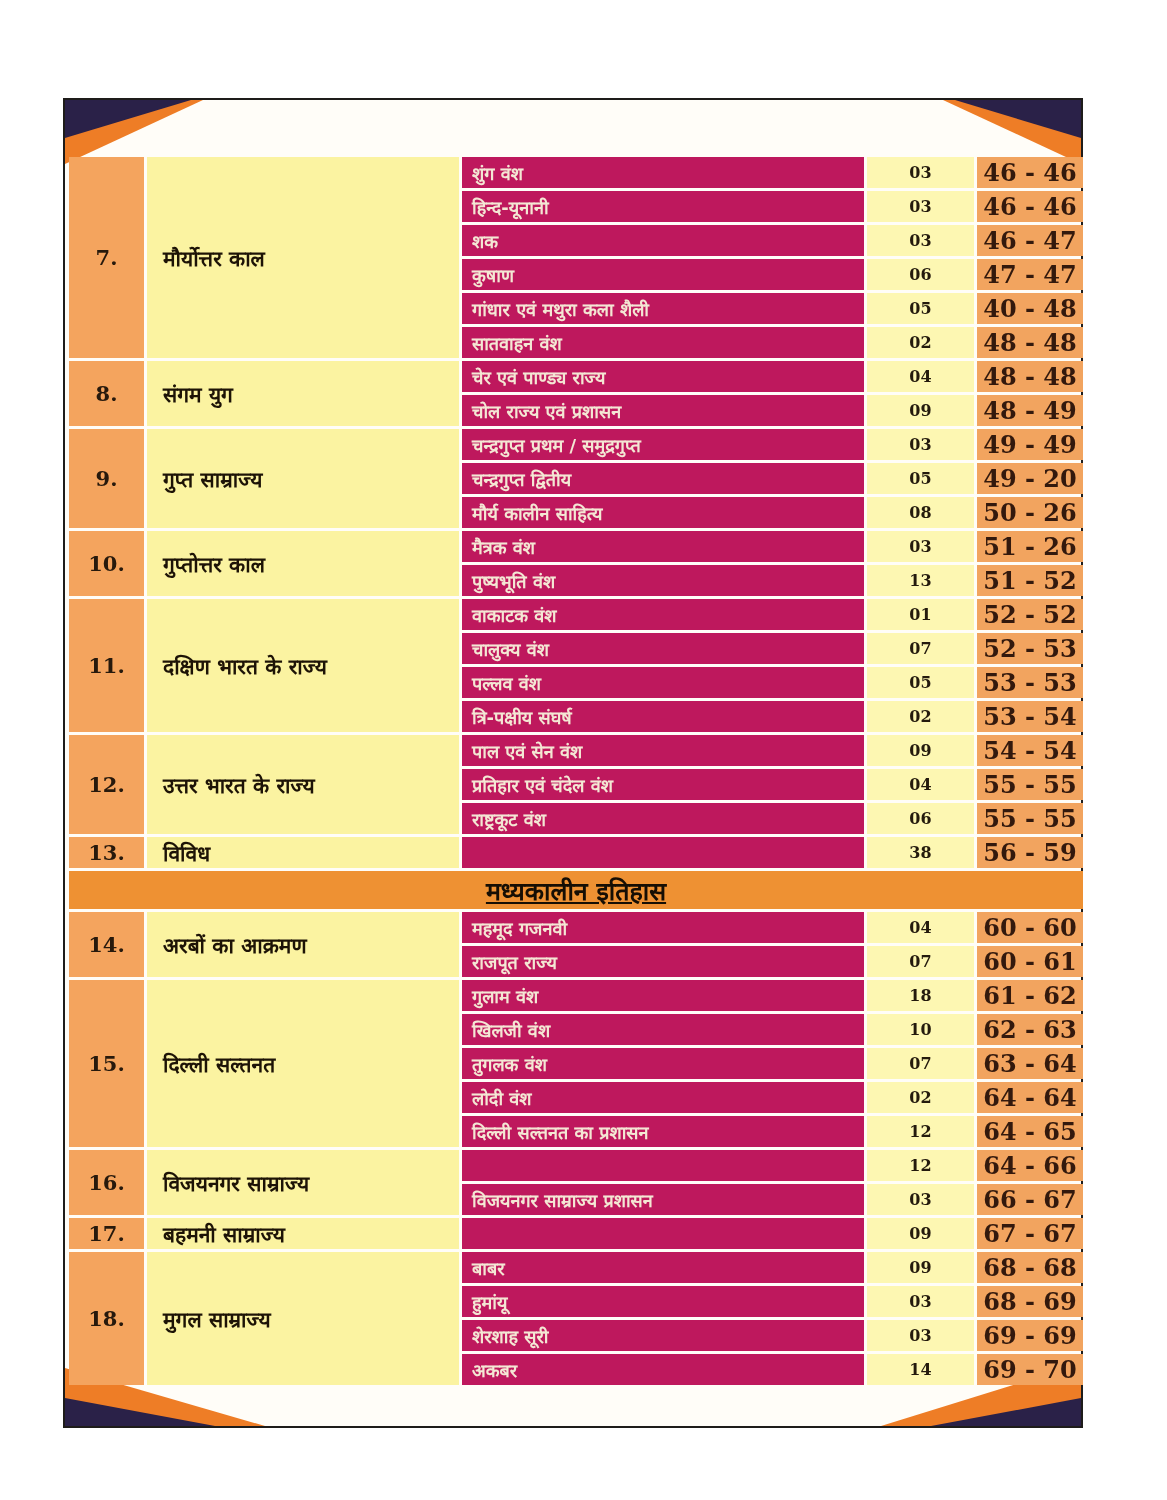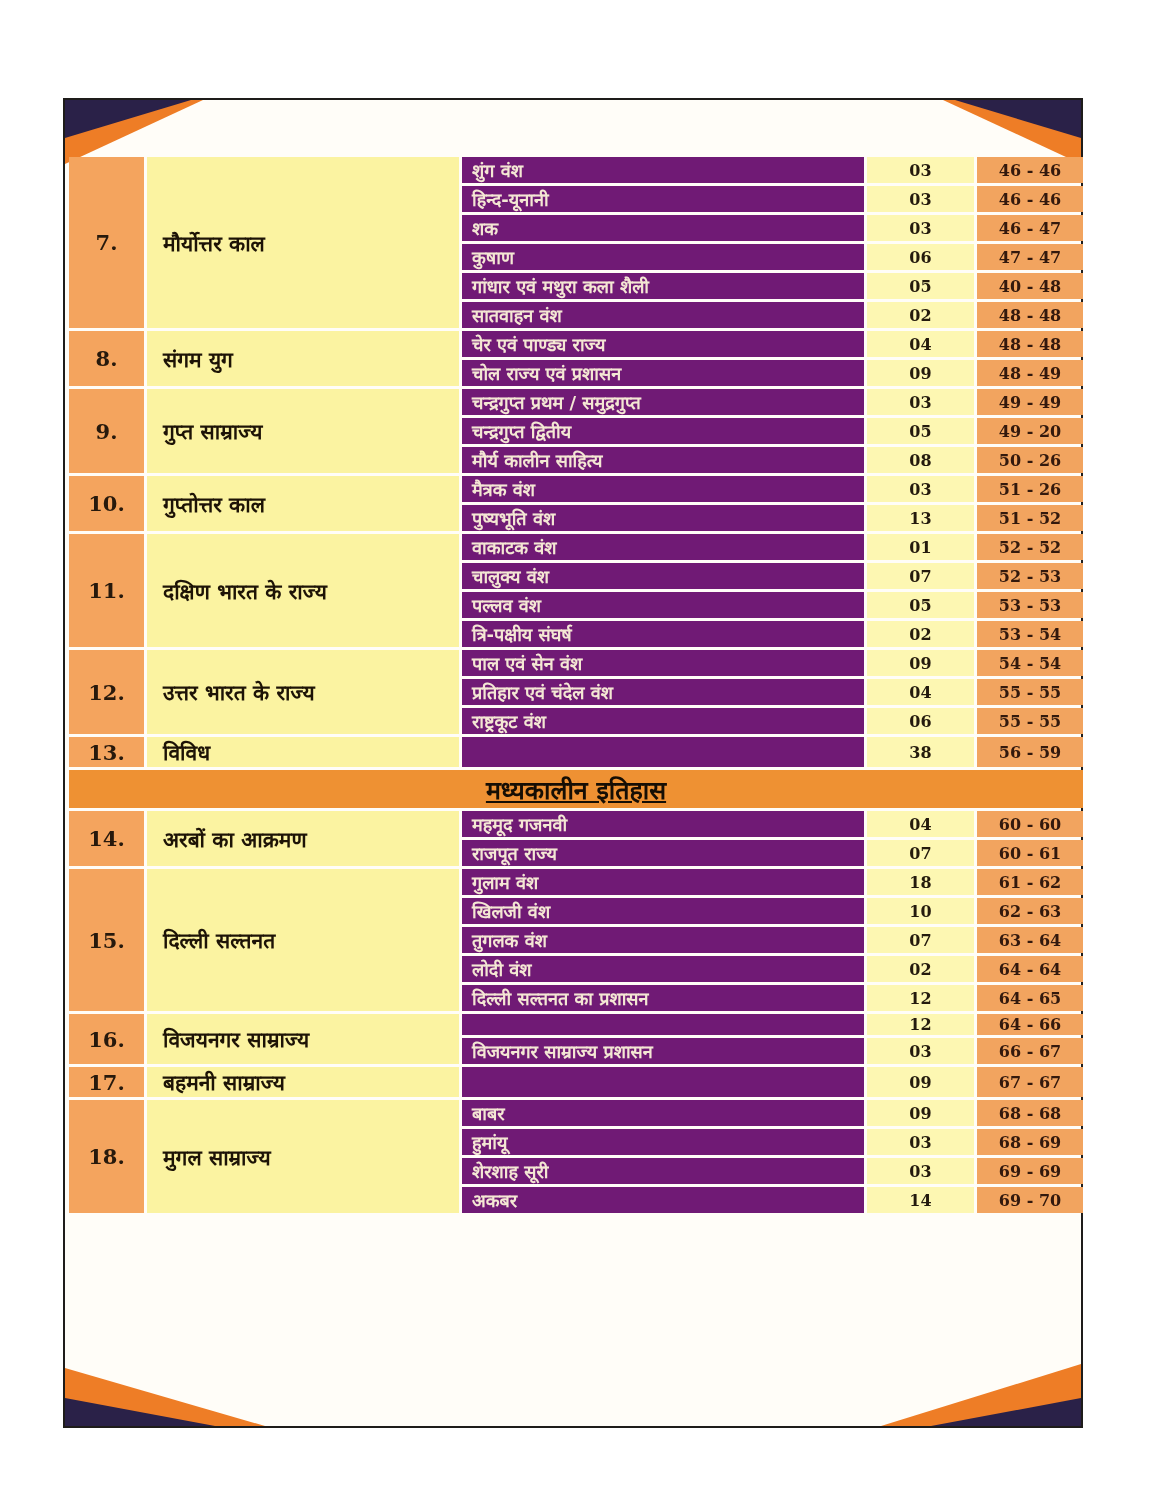--- a/index.html
+++ b/index.html
@@ -54,21 +54,21 @@
   }
   td.chapter {
     background: #fbf3a1;
     font-weight: bold;
     font-size: 21px;
     color: #1d1306;
     padding-left: 16px;
     vertical-align: middle;
   }
   td.topic {
-    background: #701a75;
+    background: #be185d;
     color: #f4e7d4;
     font-weight: bold;
     font-size: 18px;
     padding-left: 10px;
     height: 17px;
     vertical-align: middle;
     white-space: nowrap;
   }
   td.count {
     background: #fdf7b2;
@@ -76,21 +76,21 @@
     font-weight: bold;
     font-size: 16px;
     color: #241a0d;
     text-align: center;
     vertical-align: middle;
   }
   td.pages {
     background: #f2a45f;
     font-family: "DejaVu Serif", serif;
     font-weight: bold;
-    font-size: 16px;
+    font-size: 24px;
     color: #33190d;
     text-align: center;
     vertical-align: middle;
     white-space: nowrap;
   }
   tr.divider-row td {
     background: #ee9133;
     color: #160e04;
     font-weight: bold;
     font-size: 25px;

